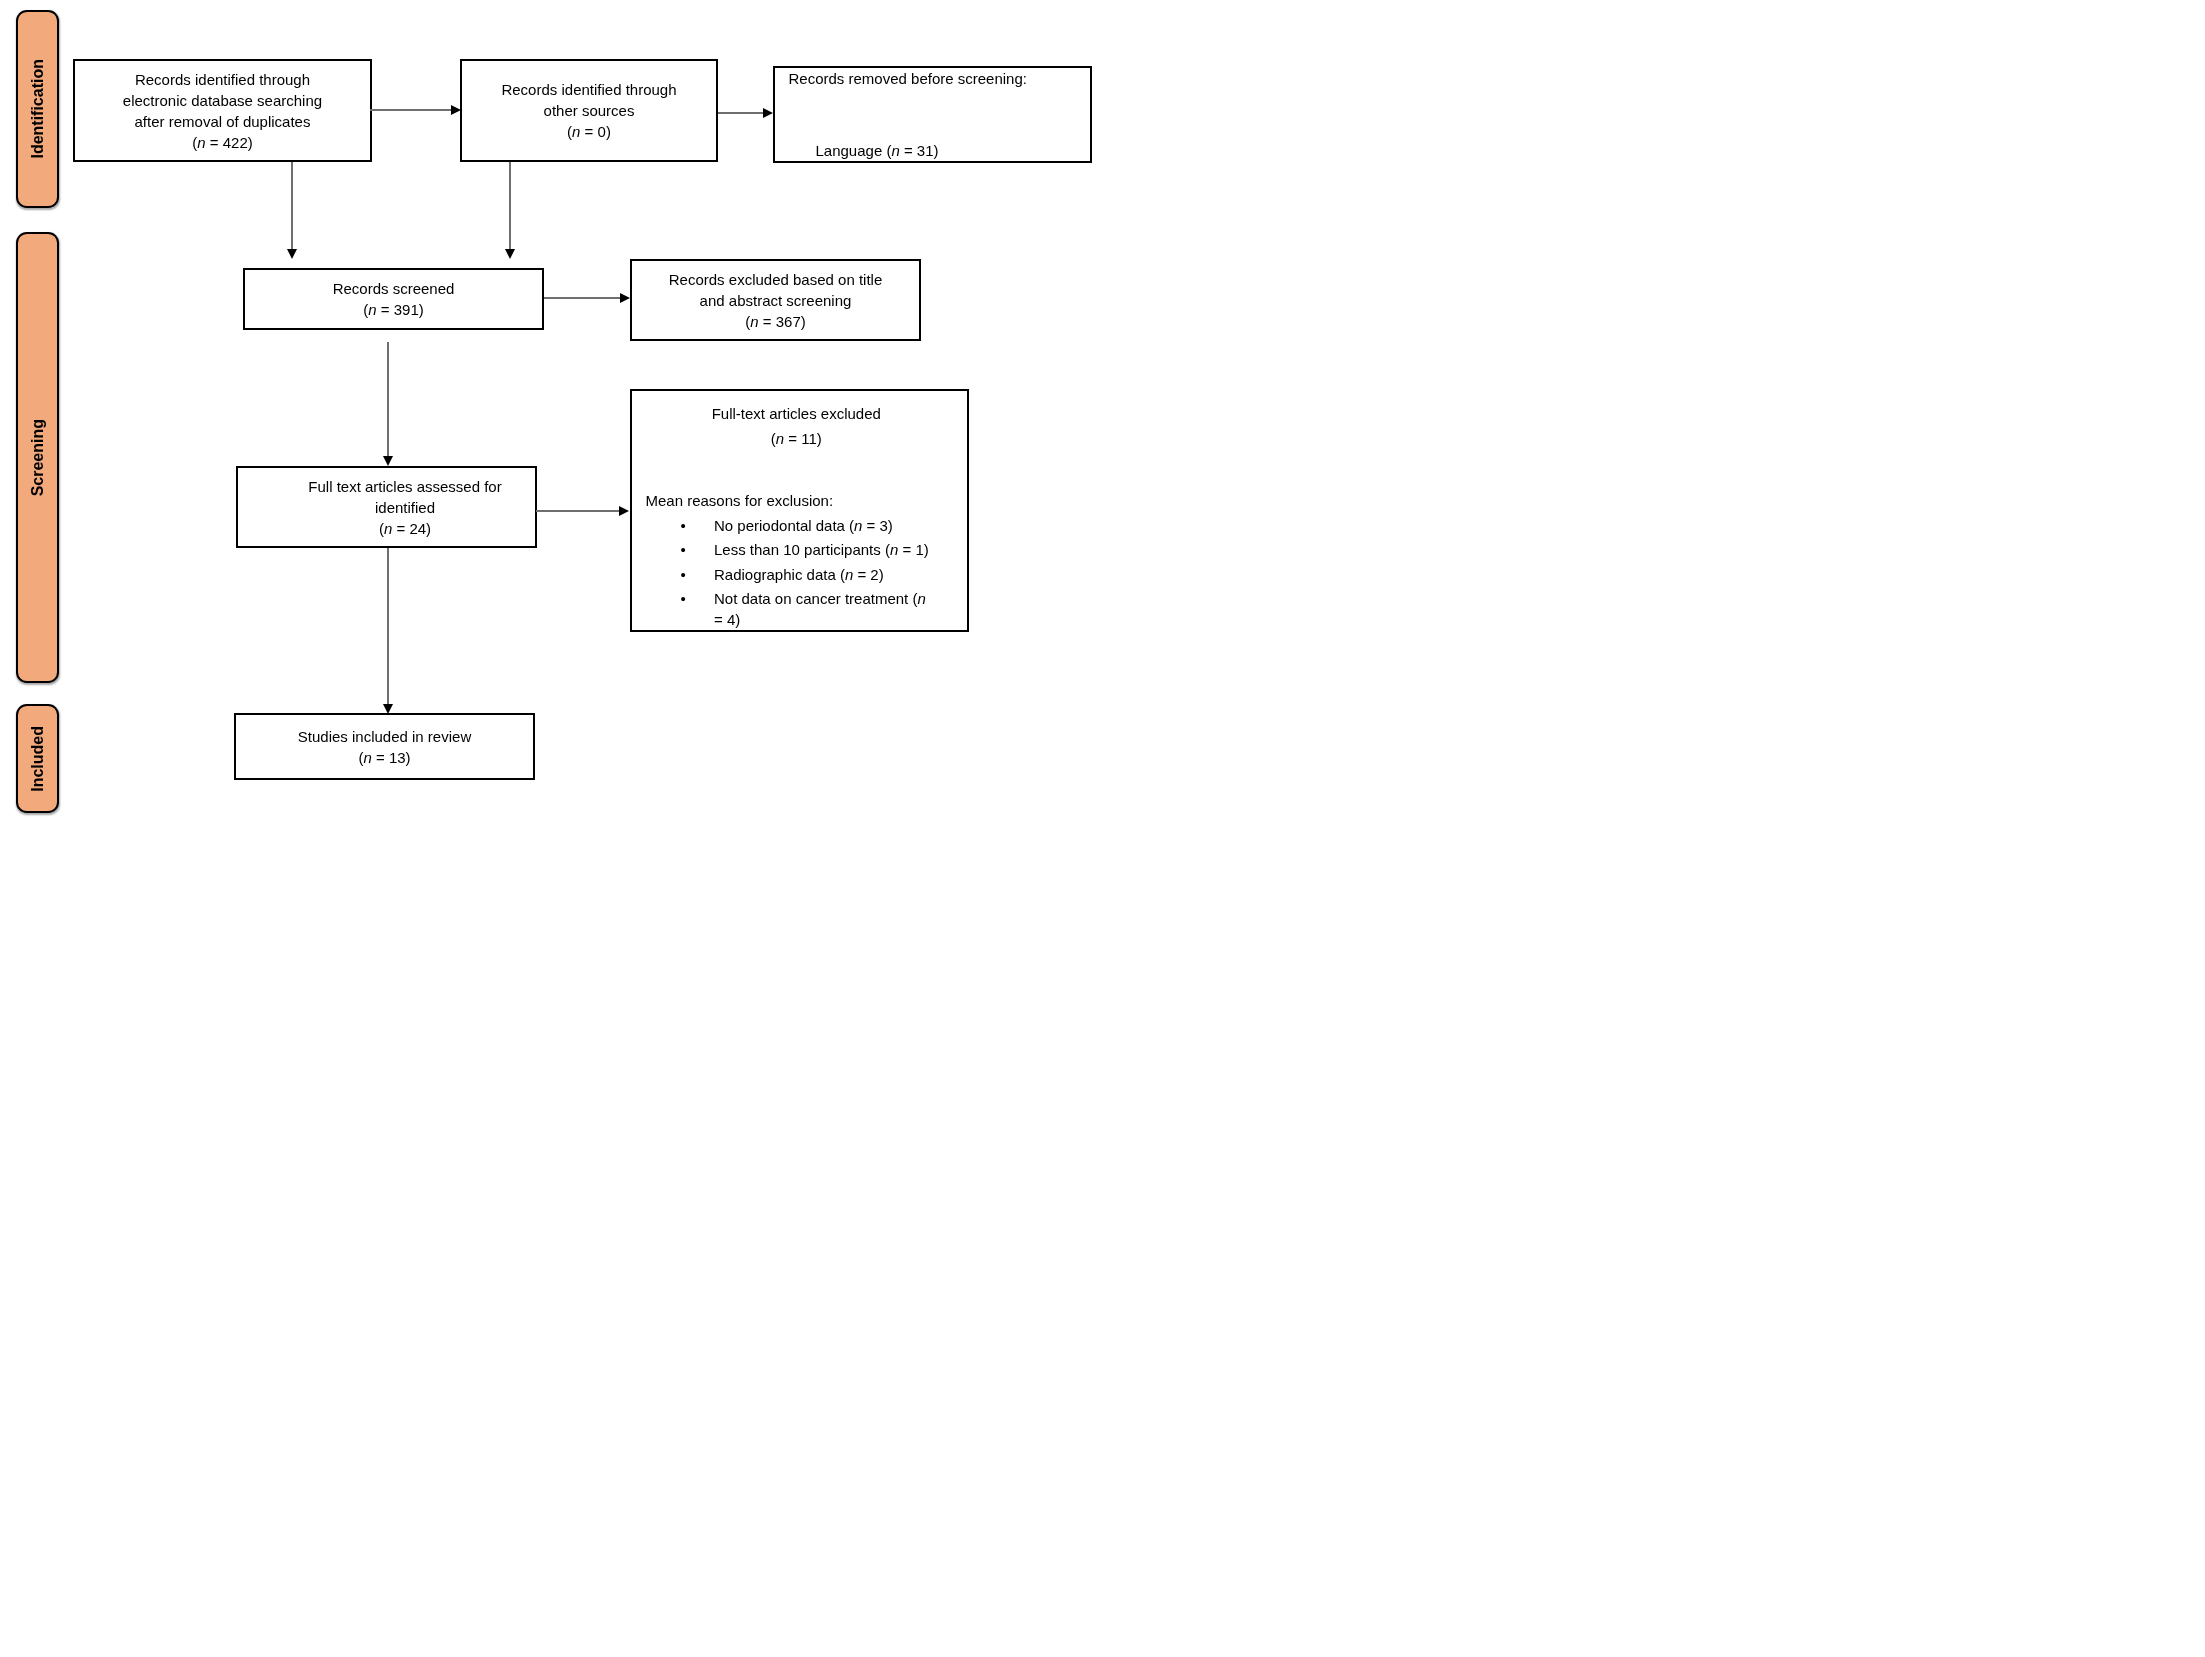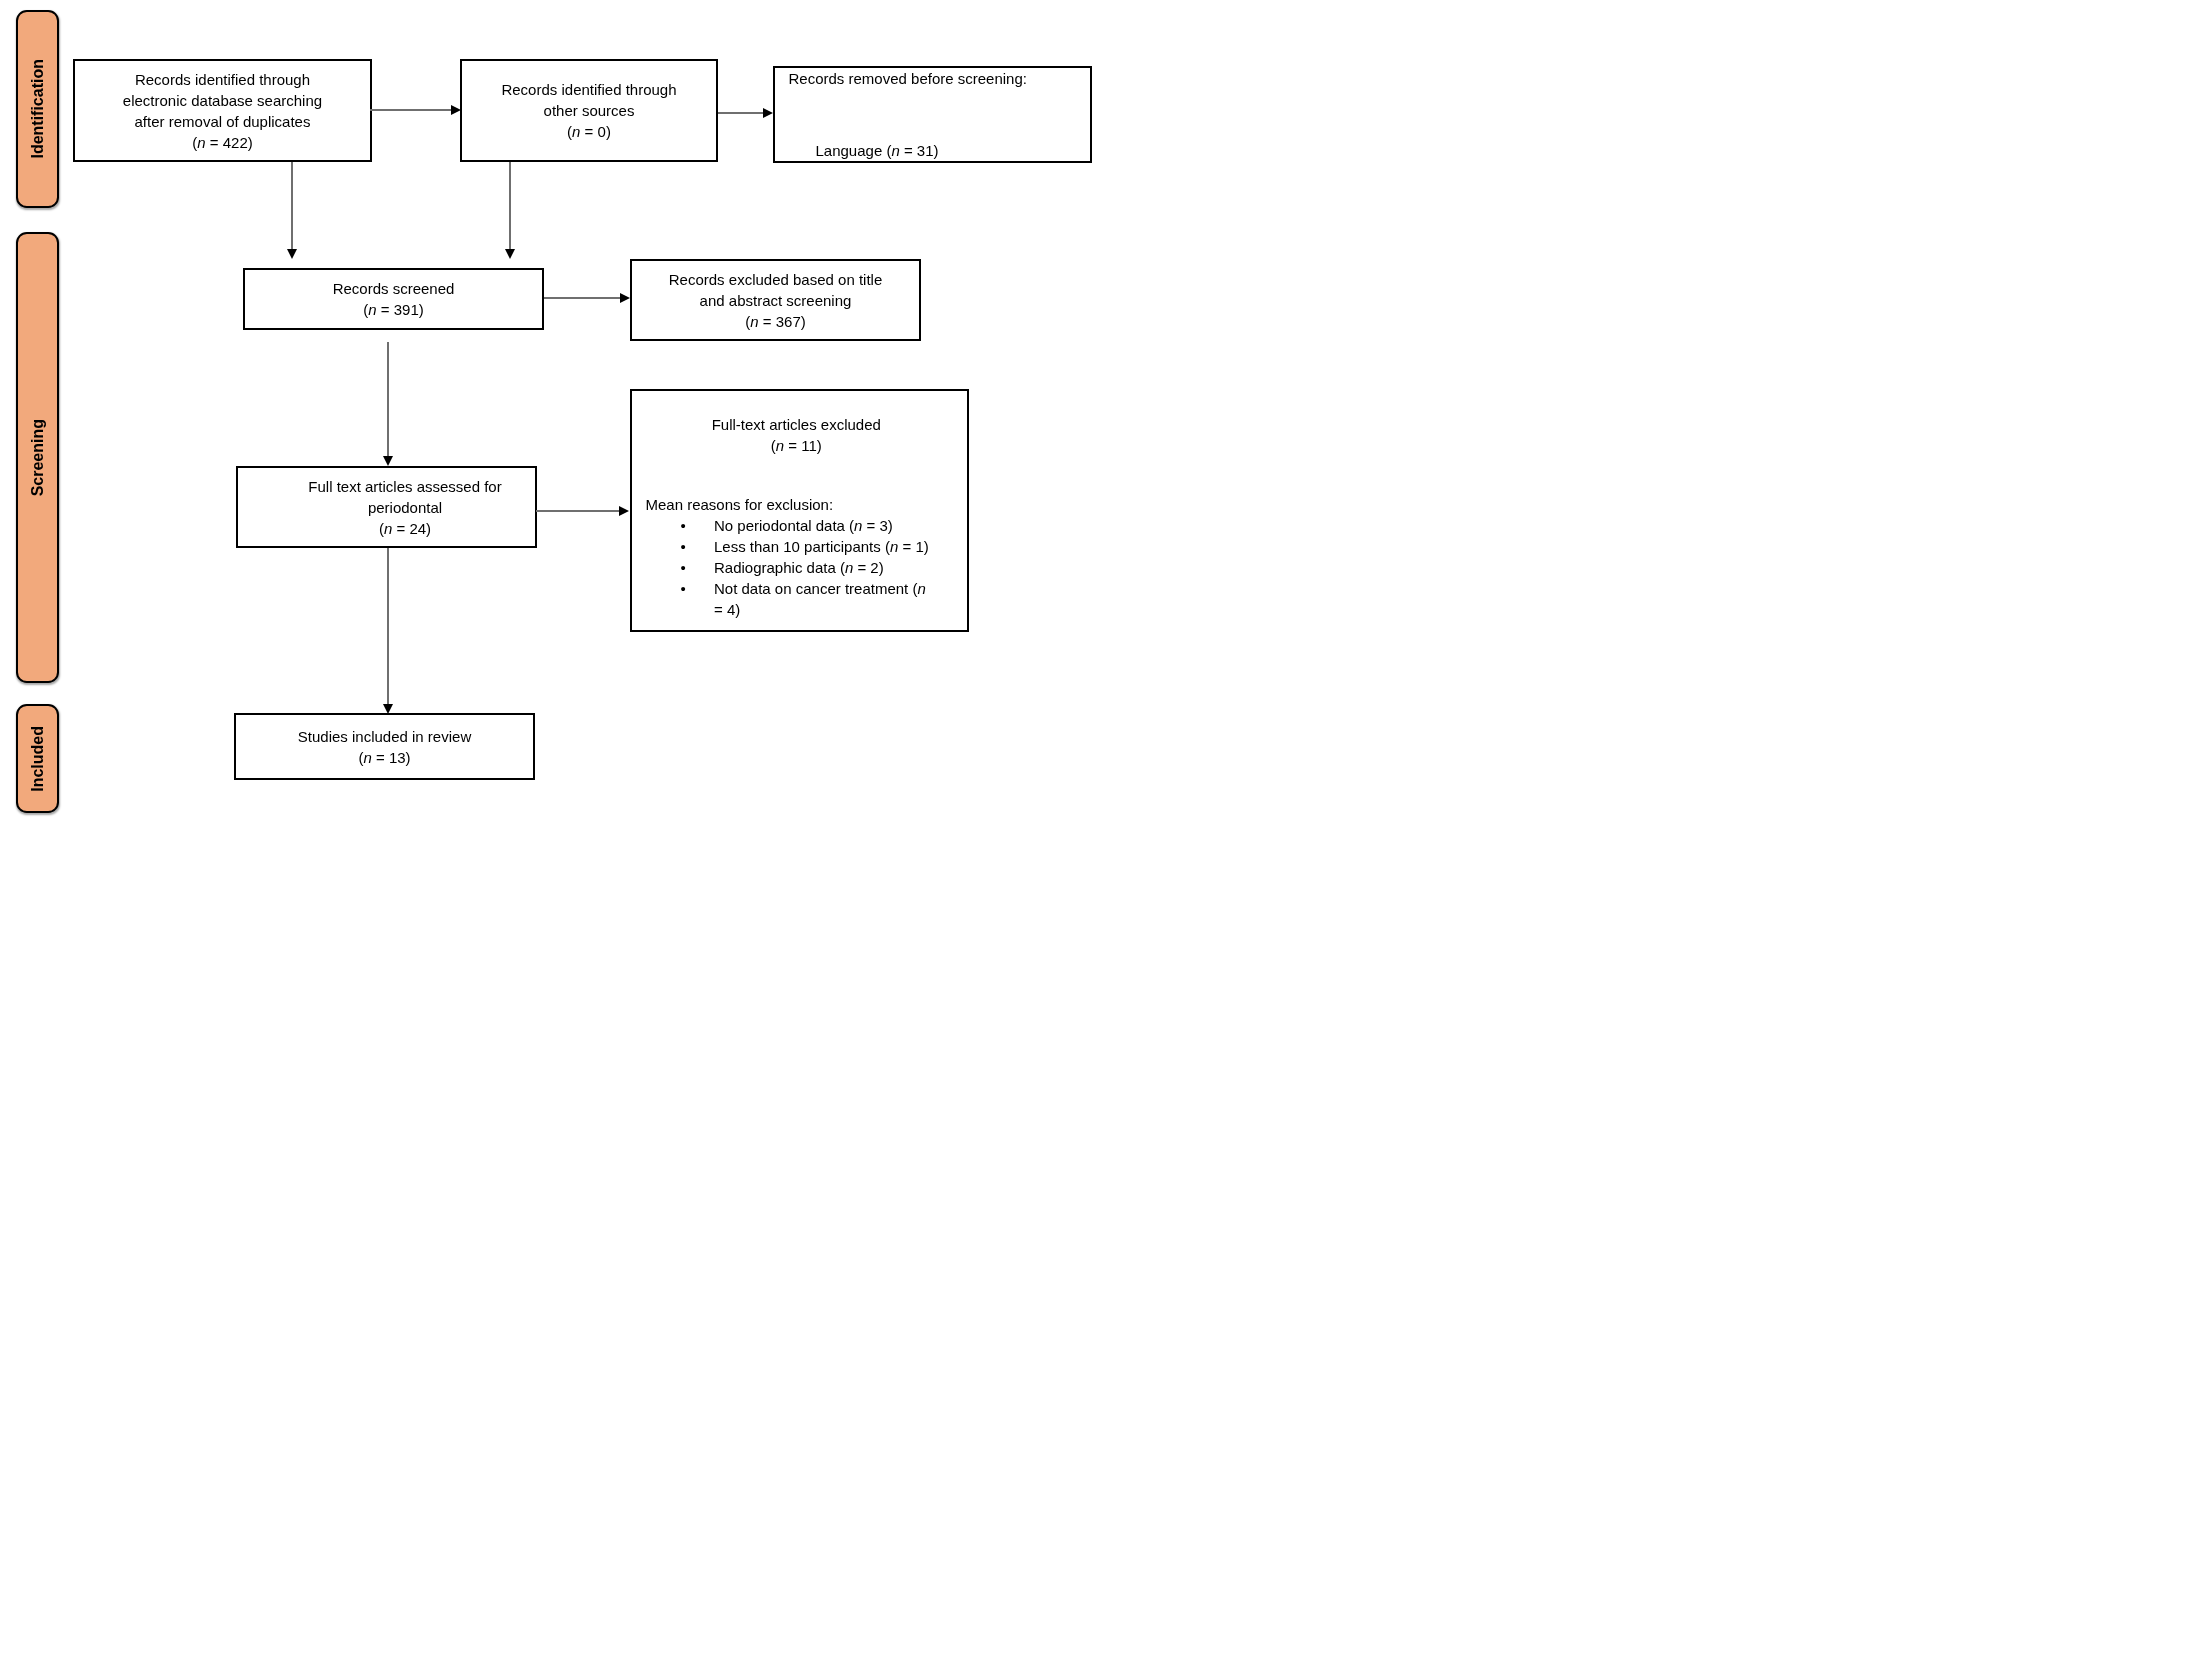--- a/index.html
+++ b/index.html
@@ -26,21 +26,21 @@
     position:absolute; background:#fff;
     border:2px solid var(--border,#000);
     display:flex; flex-direction:column; align-items:center; justify-content:center;
     text-align:center; font-size:15px; line-height:21px;
   }
   .it { font-style:italic; }
   
   .fbox.leftalign { align-items:flex-start; text-align:left; padding:0 9.5px 0 13.5px;justify-content:space-between; }
   .fbox.leftalign .indent { padding-left:27px; }
   
-  .fbox.bigbox { justify-content:center; padding:12px 20px 0 13.5px; }
+  .fbox.bigbox { justify-content:space-between; padding:12px 20px 0 13.5px; }
   .bigbox .reasons-heading { align-self:flex-start; text-align:left; margin-top:38px; }
   .reason { align-self:flex-start; display:flex; text-align:left; margin-left:35px; }
   .reason .dot { width:9.5px; flex:none; }
   .reason .rtext { margin-left:24px; max-width:223px; }
   
   .av, .ah { position:absolute; }
   .av { width:10.8px; }
   .av::before {
     content:""; position:absolute; left:50%; transform:translateX(-50%);
     top:0; bottom:8px; width:2px; background:var(--line,#6F6F6F);
@@ -122,21 +122,21 @@
       <span class="rtext"><span>Radiographic data (</span><span class="it">n</span><span> = 2)</span></span>
     </div>
     <div class="reason">
       <span class="dot">•</span>
       <span class="rtext"><span>Not data on cancer treatment (</span><span class="it">n</span><span> = 4)</span></span>
     </div>
   </div>
 
   <div class="fbox" style="left:236px; top:466px; width:301px; height:82px;padding-left:37px;">
     <div>Full text articles assessed for</div>
-    <div>periodontal</div>
+    <div>identified</div>
     <div><span>(</span><span class="it">n</span><span> = 24)</span></div>
   </div>
 
   <div class="fbox" style="left:234px; top:713px; width:301px; height:67px;">
     <div>Studies included in review</div>
     <div><span>(</span><span class="it">n</span><span> = 13)</span></div>
   </div>
 
   <div class="ah" style="left:370px; top:105px; width:91px;"></div>
   <div class="ah" style="left:718px; top:108px; width:55px;"></div>

